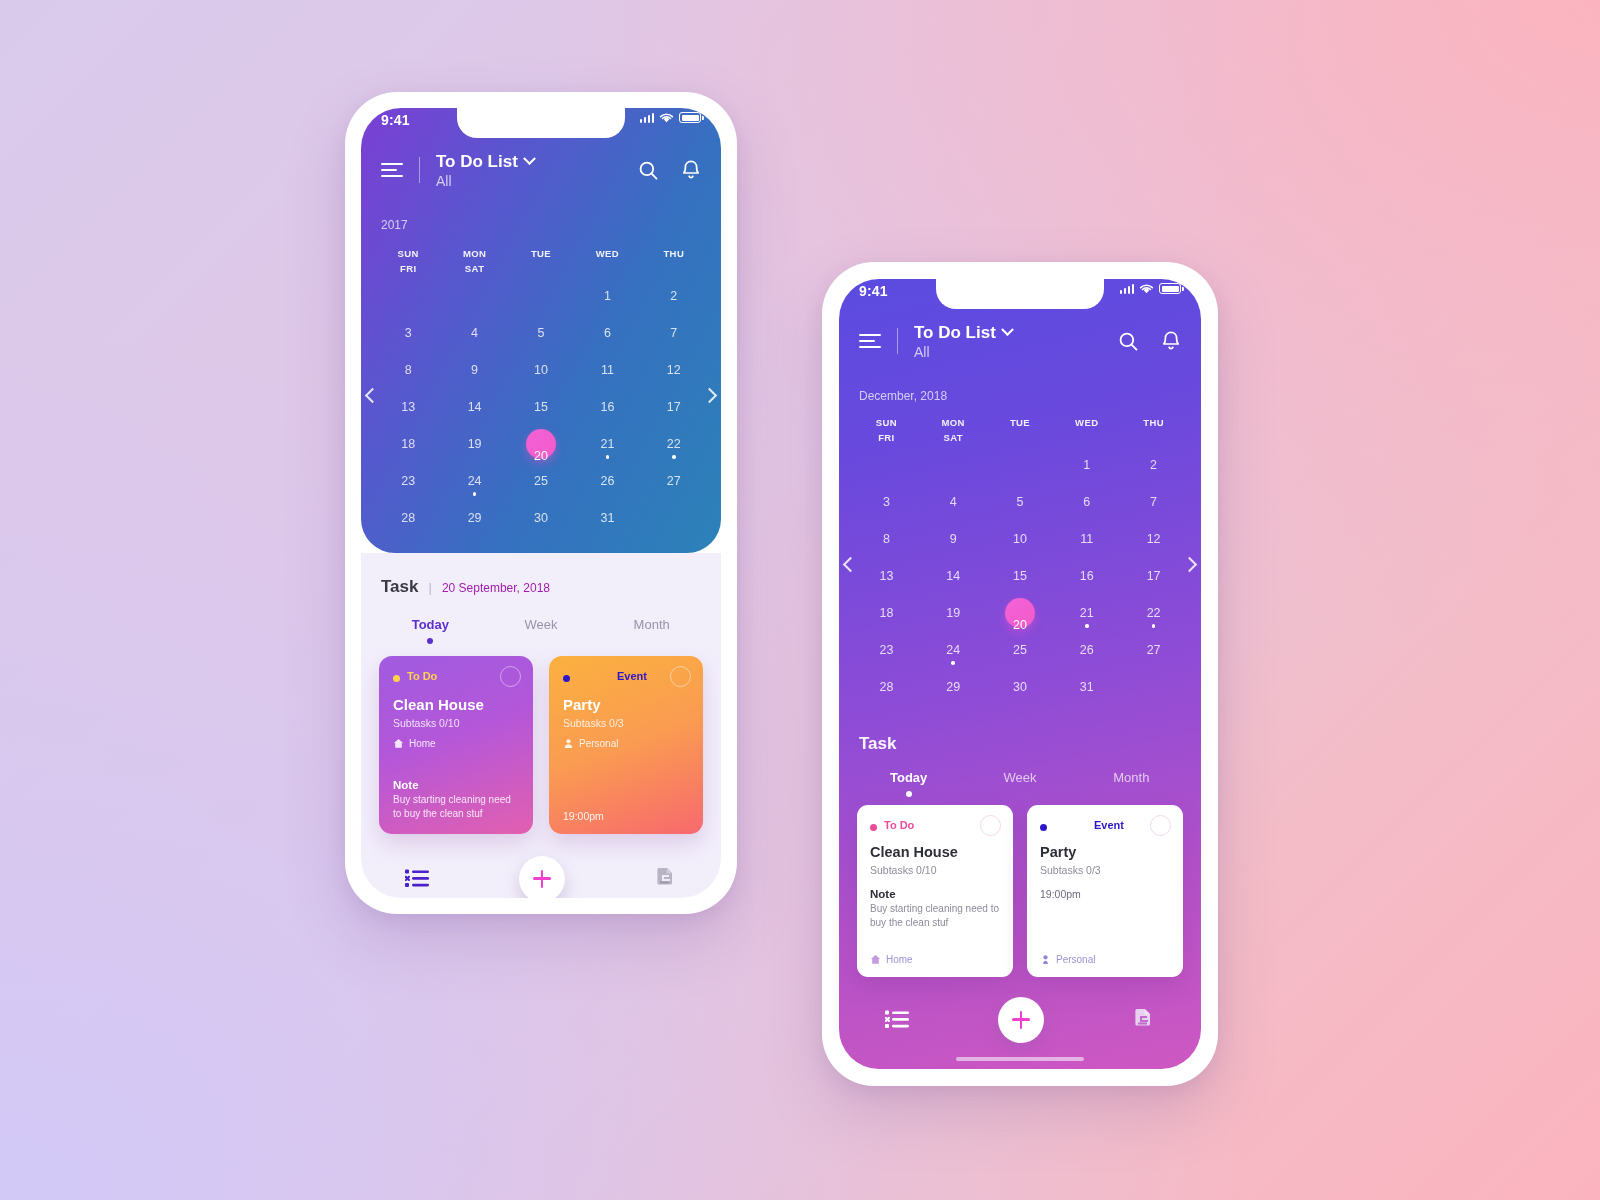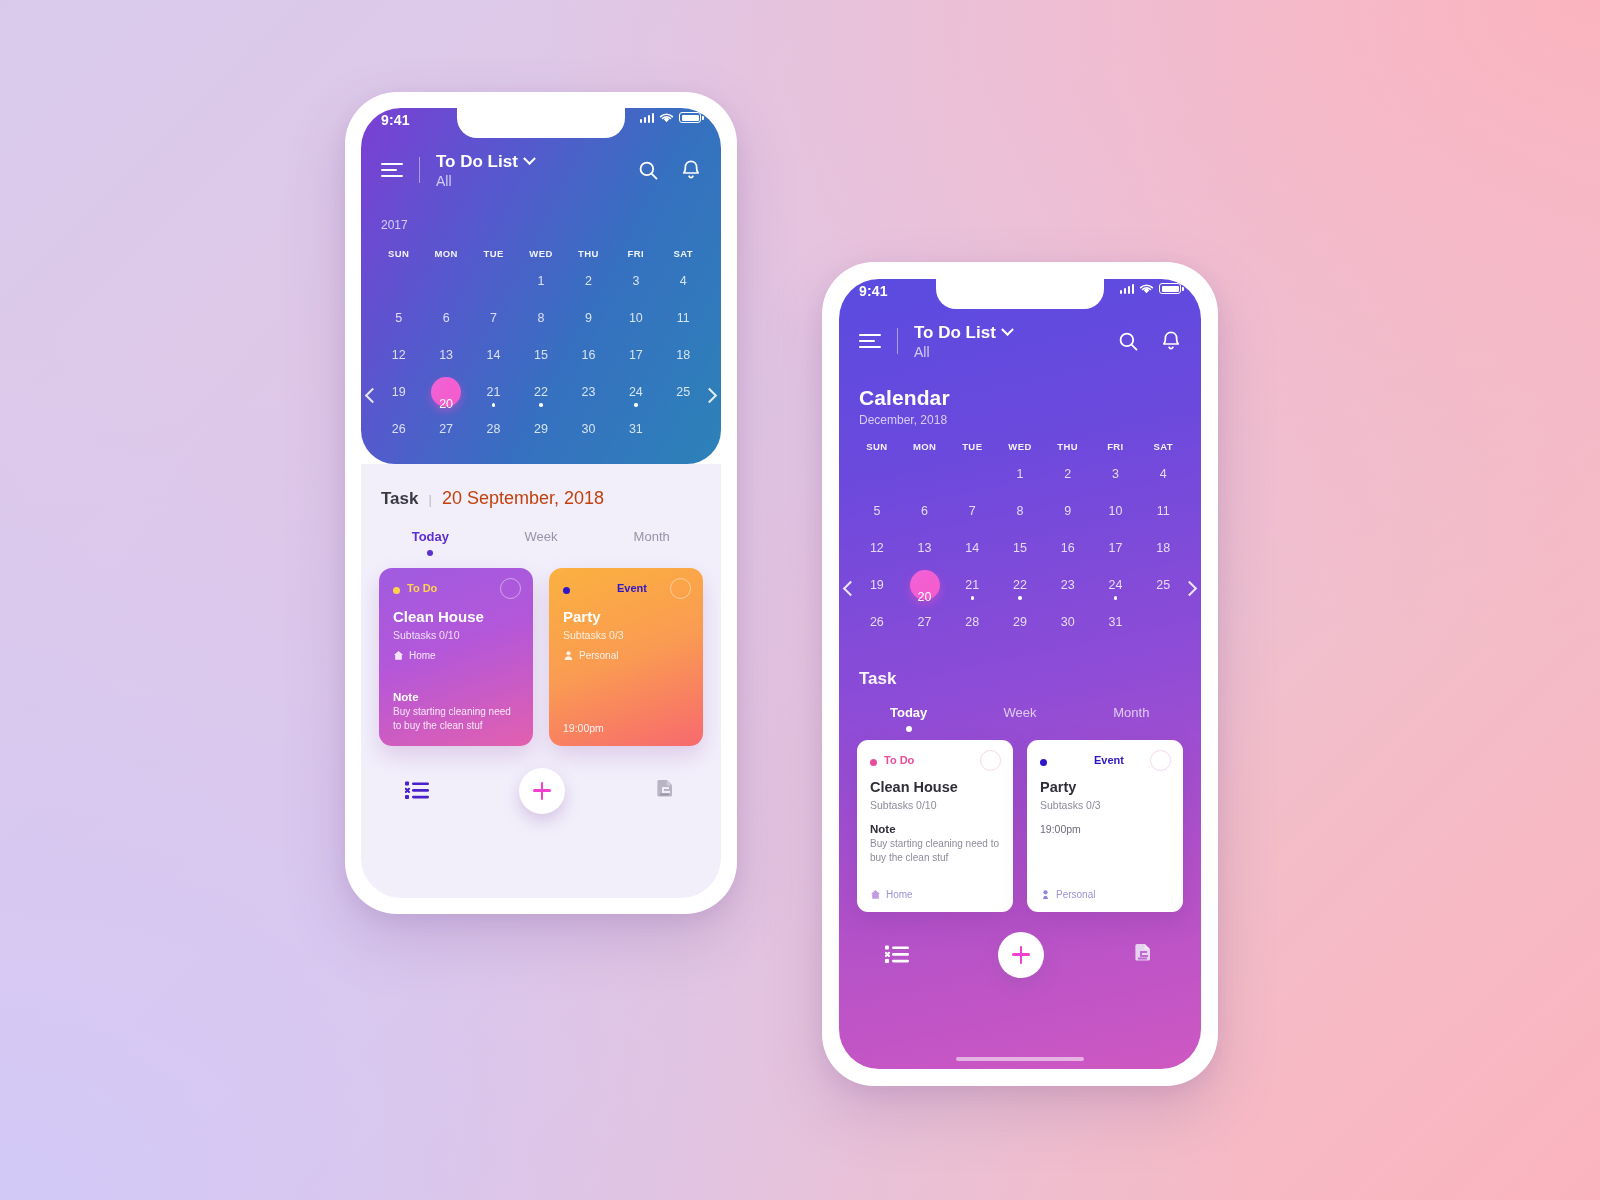--- a/index.html
+++ b/index.html
@@ -91,21 +91,21 @@
   .appicons { display: flex; align-items: center; gap: 22px; }
   .ic { cursor: pointer; display: block; }
 
   
   .monthblock { padding: 26px 20px 0 20px; color: #fff; }
   .monthname { font-size: 21px; font-weight: bold; letter-spacing: .1px; }
   .monthyear { font-size: 12px; color: rgba(255,255,255,.72); margin-top: 3px; }
 
   
   .cal { padding: 16px 14px 0 14px; position: relative; }
-  .calrow { display: grid; grid-template-columns: repeat(7, 1fr); }
+  .calrow { display: grid; grid-template-columns: repeat(5, 1fr); }
   .dow { font-size: 9.5px; font-weight: bold; color: rgba(255,255,255,.92); text-align: center; letter-spacing: .4px; padding-bottom: 4px; }
   .daycell {
     height: 37px; display: flex; flex-direction: column; align-items: center; justify-content: center;
     position: relative; cursor: pointer;
   }
   .daynum { font-size: 12.5px; color: rgba(255,255,255,.80); line-height: 1; }
   .daycell.empty { cursor: default; }
   .daycell.sel .daynum { color: #fff; font-weight: normal; margin-top: 24px; }
   .daycell.sel::before {
     content: ""; position: absolute; width: 30px; height: 30px; border-radius: 50%;
@@ -134,21 +134,21 @@
     padding-bottom: 16px;
     position: relative;
   }
   #phone1 .bottom {
     background: #F2EFFB;
     height: 100%;
   }
   .tasktitlerow { display: flex; align-items: baseline; gap: 10px; padding: 24px 20px 0 20px; }
   .tasktitle { font-size: 17px; font-weight: bold; color: #3A3A44; }
   .taskpipe { color: #BBB7CC; font-size: 13px; }
-  .taskdate { font-size: 18px; color: #c2410c; }
+  .taskdate { font-size: 12px; color: #a21caf; }
 
   .tabs { display: flex; padding: 20px 14px 0 14px; }
   .tab { flex: 1; text-align: center; font-size: 13px; color: #9894A8; cursor: pointer; position: relative; padding-bottom: 14px; }
   .tab.active { color: #5B2FD1; font-weight: bold; }
   .tab.active::after {
     content: ""; position: absolute; bottom: 2px; left: 50%; transform: translateX(-50%);
     width: 6px; height: 6px; border-radius: 50%; background: #5B2FD1;
   }
 
   .cards1 { display: flex; gap: 16px; padding: 10px 18px 0 18px; }
@@ -534,21 +534,20 @@
             <line x1="14.2" y1="14.2" x2="19.4" y2="19.4" stroke="#fff" stroke-width="1.9" stroke-linecap="round"></line>
           </svg>
           <svg class="ic" width="20" height="22" viewBox="0 0 20 22">
             <path d="M10 2.4 c-3.4 0-5.6 2.4-5.6 5.6 0 4.6-1.6 6-1.6 6 h14.4 s-1.6-1.4-1.6-6 c0-3.2-2.2-5.6-5.6-5.6 Z" stroke="#fff" stroke-width="1.7" fill="none" stroke-linejoin="round"></path>
             <path d="M8.1 17.2 a2 2 0 0 0 3.8 0" stroke="#fff" stroke-width="1.7" fill="none" stroke-linecap="round"></path>
           </svg>
         </div>
       </div>
 
       <div class="monthblock">
-        <div class="monthname">Calendar</div>
         <div class="monthyear">December, 2018</div>
       </div>
 
       <div class="cal">
         <div class="calrow" id="p2-dow">
             <div class="dow">SUN</div>
             <div class="dow">MON</div>
             <div class="dow">TUE</div>
             <div class="dow">WED</div>
             <div class="dow">THU</div>

